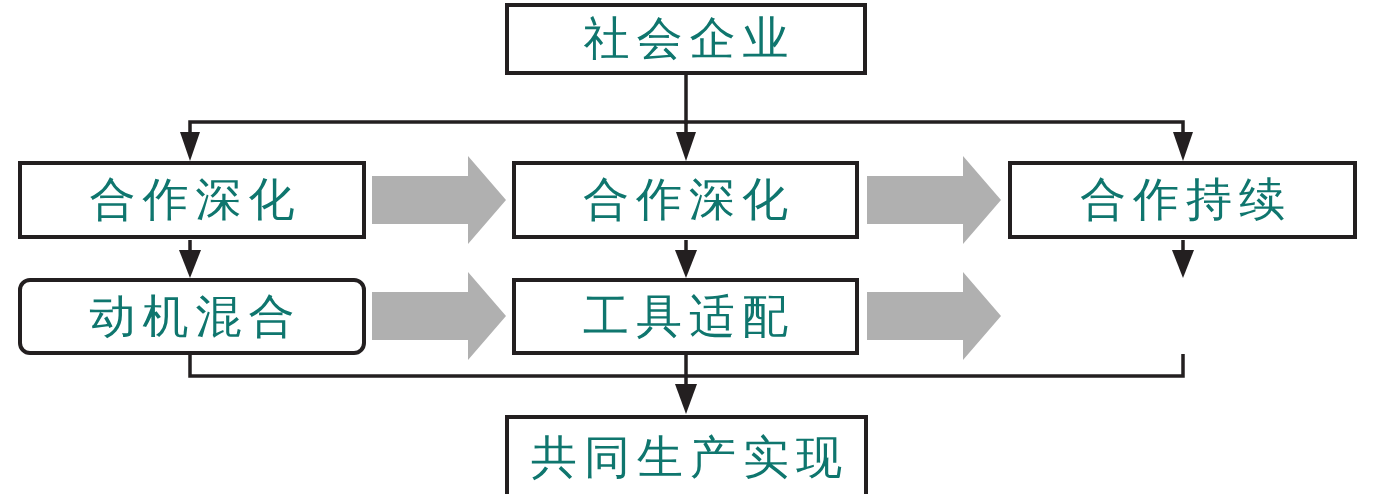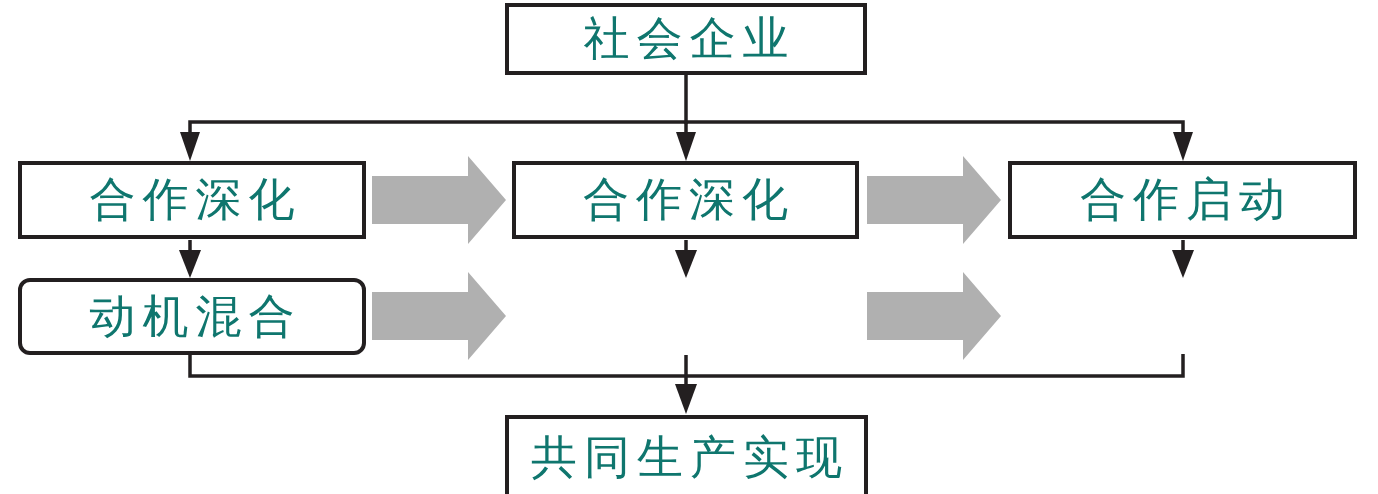--- a/index.html
+++ b/index.html
@@ -87,19 +87,20 @@
     <polygon class="block-arrow" points="867,176 963,176 963,156 1001,200 963,244 963,224 867,224"></polygon>
 
     <polygon class="block-arrow" points="372,292 468,292 468,272 506,316 468,360 468,340 372,340"></polygon>
     <polygon class="block-arrow" points="867,292 963,292 963,272 1001,316 963,360 963,340 867,340"></polygon>
   </svg>
 
   <div class="node node-top">社会企业</div>
 
   <div class="node node-mid-left">合作深化</div>
   <div class="node node-mid-center">合作深化</div>
-  <div class="node node-mid-right">合作启动</div>
+  <div class="node node-mid-right">合作持续</div>
 
   <div class="node node-bot-left">动机混合</div>
+  <div class="node node-bot-center">工具适配</div>
 
   <div class="node node-bottom">共同生产实现</div>
 
 </div>
 
 </body></html>

